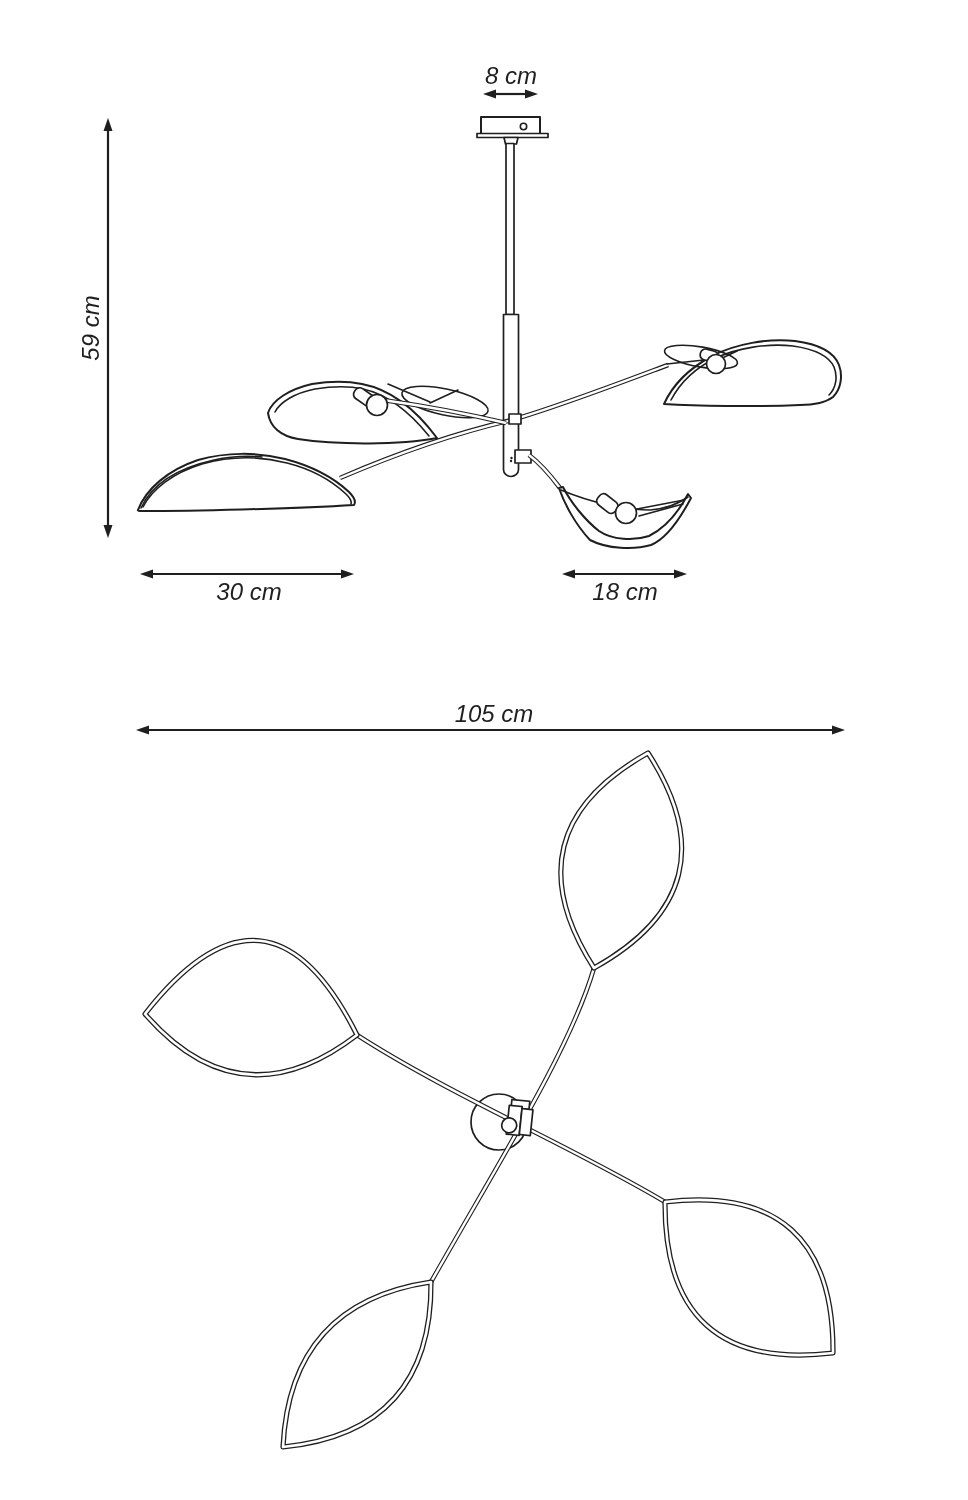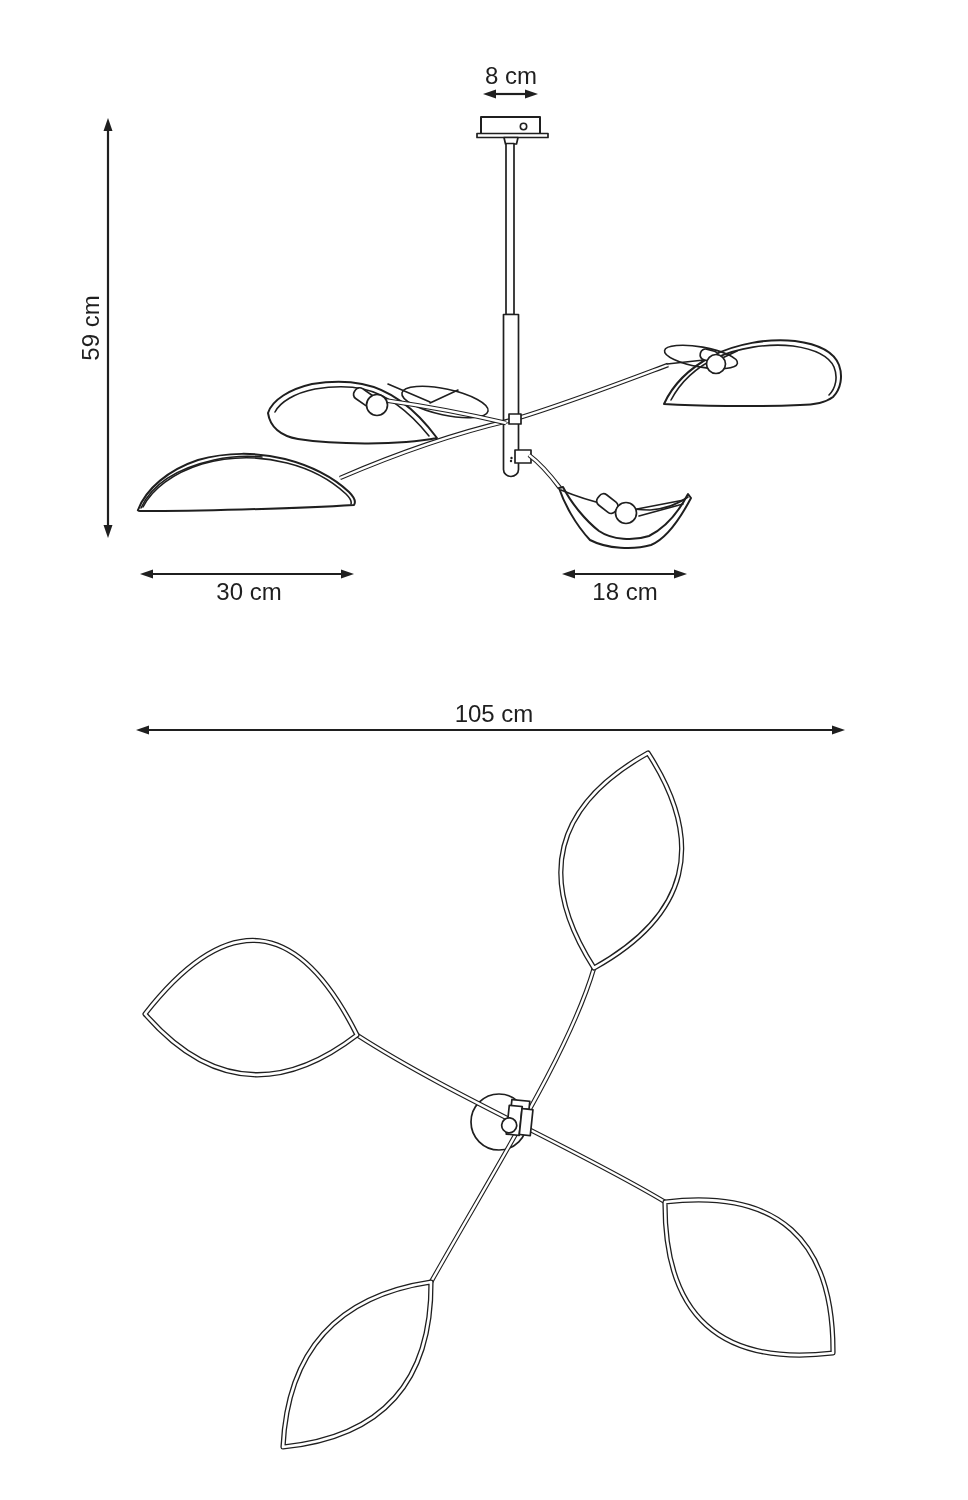--- a/index.html
+++ b/index.html
@@ -1,17 +1,17 @@
 <!DOCTYPE html>
 <html style="--line: #1f1f1f; --background: #ffffff;"><head>
 <meta charset="utf-8">
 <style>
   :root { --line:#1f1f1f; --background:#ffffff; }
   html,body { margin:0; padding:0; background:var(--background); }
-  .page { width:785px; height:1500px; background:var(--background); }
+  .page { width:785px; height:1500px; background:var(--background);font-style:italic; }
   svg { display:block; }
   .shape  { fill:#fff; stroke:var(--line); stroke-width:2;   stroke-linejoin:round; }
   .shape-t{ fill:#fff; stroke:var(--line); stroke-width:1.7; stroke-linejoin:round; }
   .ln     { fill:none; stroke:var(--line); stroke-width:1.6; stroke-linecap:round; }
   .arm-o  { fill:none; stroke:var(--line); stroke-width:4.6; }
   .arm-c  { fill:none; stroke:#fff;        stroke-width:2.4; }
   .leaf-o { fill:#fff; stroke:var(--line); stroke-width:5.2; stroke-linejoin:round; }
   .leaf-c { fill:none; stroke:#fff;        stroke-width:2.6; stroke-linejoin:round; }
   .dim    { stroke:var(--line); stroke-width:2.2; fill:none; }
   .dimhead{ fill:var(--line); stroke:none; }

